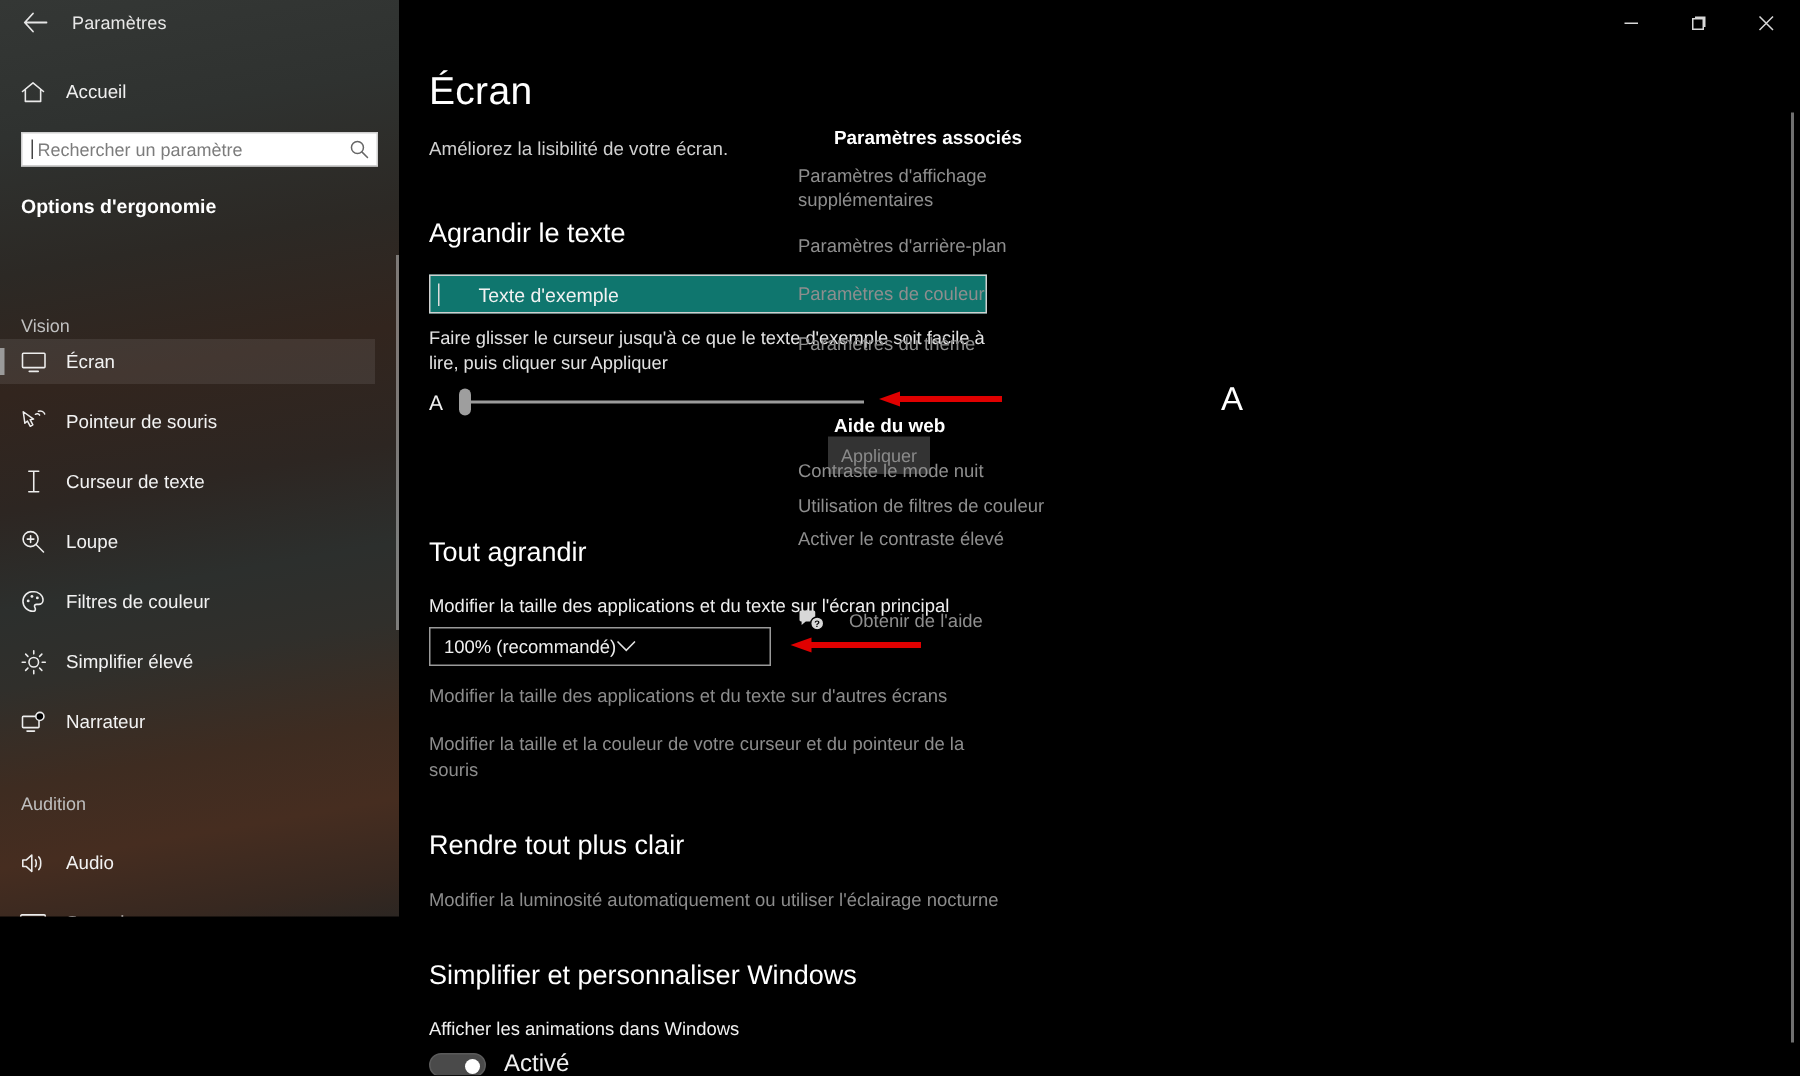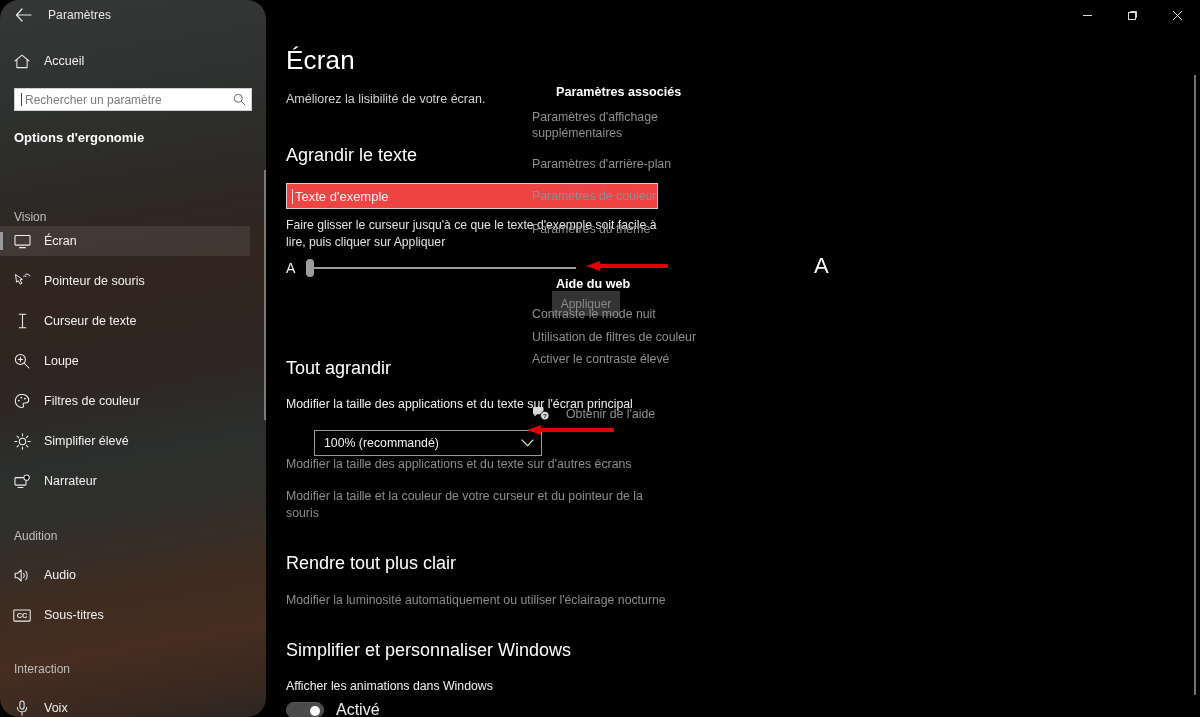--- a/index.html
+++ b/index.html
@@ -43,36 +43,35 @@
   .tb-btn {
     width: 45px; height: 30px;
     display: flex; align-items: center; justify-content: center;
     color: #d8d8d8; font-size: 11px;
   }
   .tb-btn svg { display: block; }
 
   
   .sidebar {
     position: absolute; left: 0; top: 0;
-    width: 266px; height: 717px;
+    width: 266px; height: 611px;
     background:
       linear-gradient(170deg,
         rgba(52,55,53,1) 0%,
         rgba(47,50,48,1) 14%,
         rgba(44,41,37,1) 28%,
         rgba(50,37,30,1) 40%,
         rgba(45,38,34,1) 52%,
         rgba(44,47,45,1) 62%,
         rgba(48,47,43,1) 70%,
         rgba(62,44,33,1) 80%,
         rgba(70,45,32,1) 88%,
         rgba(55,40,32,1) 96%,
         rgba(44,38,34,1) 100%);
     overflow: hidden;
-    border-radius: 19px;
   }
   .sb-inner { position: relative; width: 266px; height: 717px; }
 
   .sb-home {
     position: absolute; left: 0; top: 47px;
     width: 250px; height: 28px;
     display: flex; align-items: center;
   }
   .sb-home .ic { width: 44px; display: flex; justify-content: center; align-items: center; color:#eaeaea; }
   .sb-home .lb { color: #f0f0f0; font-size: 12.5px; }
@@ -145,22 +144,22 @@
   }
 
   .sec-h {
     position: absolute; left: 20px;
     color: #ffffff; font-size: 18px; font-weight: 400;
   }
 
   .sample-box {
     position: absolute; left: 20px; top: 183px;
     width: 372px; height: 26px;
-    border: 1px solid #d0d0d0; background: #ef4444;
-    display: flex; align-items: center;
+    border: 1px solid #d0d0d0; background: #0f766e;
+    display: flex; align-items: center; gap: 24px;
   }
   .sample-box .caret { width: 1px; height: 15px; background: #ddd; margin-left: 5px; }
   .sample-box .txt { color: #f2f2f2; font-size: 13px; padding-left: 2px; }
 
   .hint {
     position: absolute; left: 20px; top: 217px;
     width: 378px;
     color: #e2e2e2; font-size: 12.2px; line-height: 17px;
   }
 
@@ -194,26 +193,25 @@
     color: #8a8a8a; font-size: 12px;
     font-family: "Liberation Sans", sans-serif;
   }
 
   .field-label {
     position: absolute; left: 20px;
     color: #eeeeee; font-size: 12.3px;
   }
 
   .combo {
-    position: absolute; left: 20px; top: 430px;
+    position: absolute; left: 20px; top: 418px;
     width: 228px; height: 26px;
     background: #000; border: 1px solid #9a9a9a;
-    display: flex; align-items: center; justify-content: space-between;
+    display: flex; align-items: center; 
     padding: 0 7px 0 9px;
-    margin-left: 28px;
   }
   .combo .val { color: #f0f0f0; font-size: 12.3px; }
   .combo .chev { color: #e0e0e0; font-size: 10px; display:flex; }
 
   .dimlink {
     position: absolute; left: 20px;
     color: #8c8c8c; font-size: 12.3px; line-height: 17px;
     width: 360px;
   }
 

